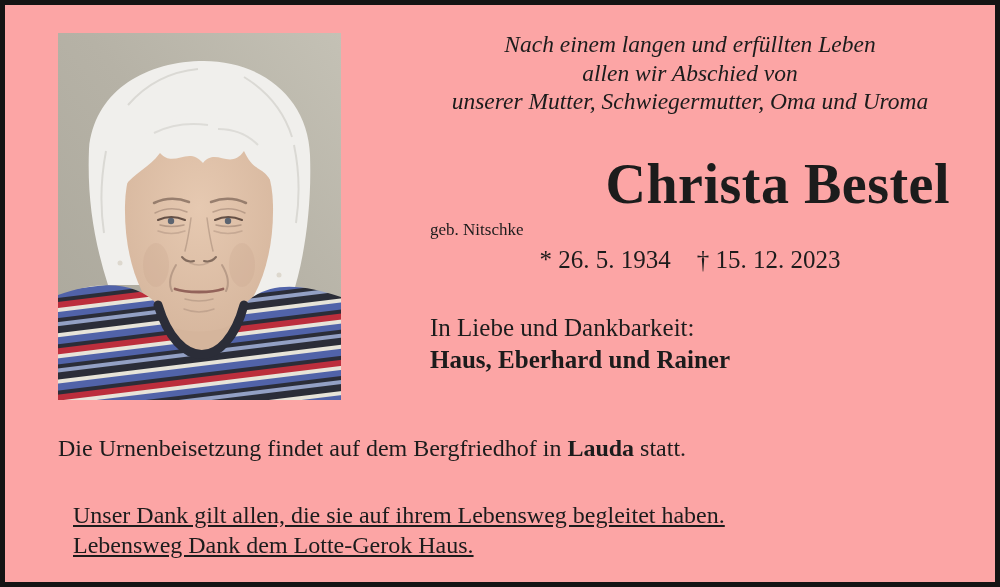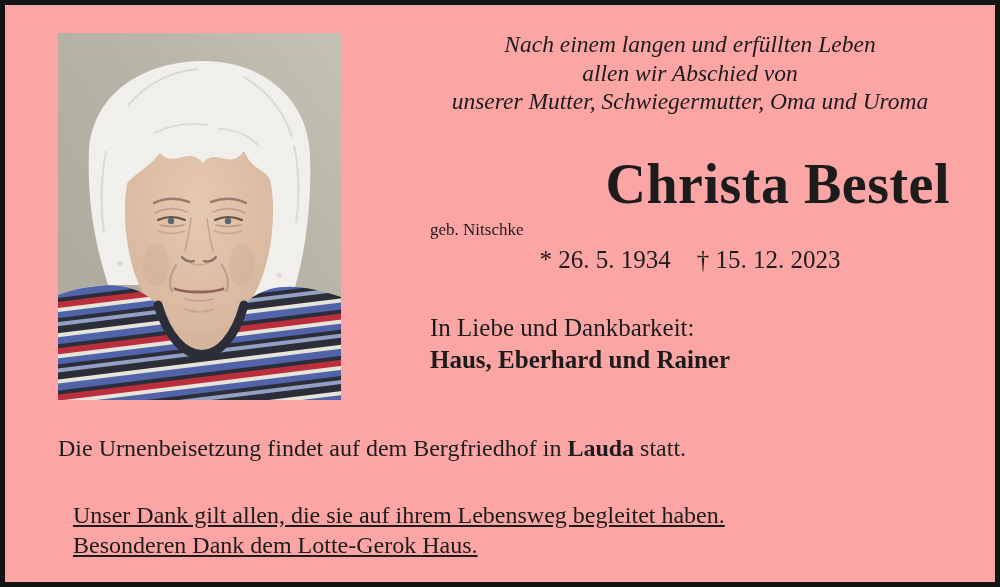--- a/index.html
+++ b/index.html
@@ -159,17 +159,17 @@
     <div>In Liebe und Dankbarkeit:</div>
     <div class="bold">Haus, Eberhard und Rainer</div>
   </div>
 
   <p class="burial">
     <span>Die Urnenbeisetzung findet auf dem Bergfriedhof in </span><span class="bold">Lauda</span><span> statt.</span>
   </p>
 
   <p class="thanks">
     <span>Unser Dank gilt allen, die sie auf ihrem Lebensweg begleitet haben.</span><br>
-    <span>Besonderen Dank dem Lotte-Gerok Haus.</span>
+    <span>Lebensweg Dank dem Lotte-Gerok Haus.</span>
   </p>
 
   <div class="frame"></div>
 </div>
 
 </body></html>

